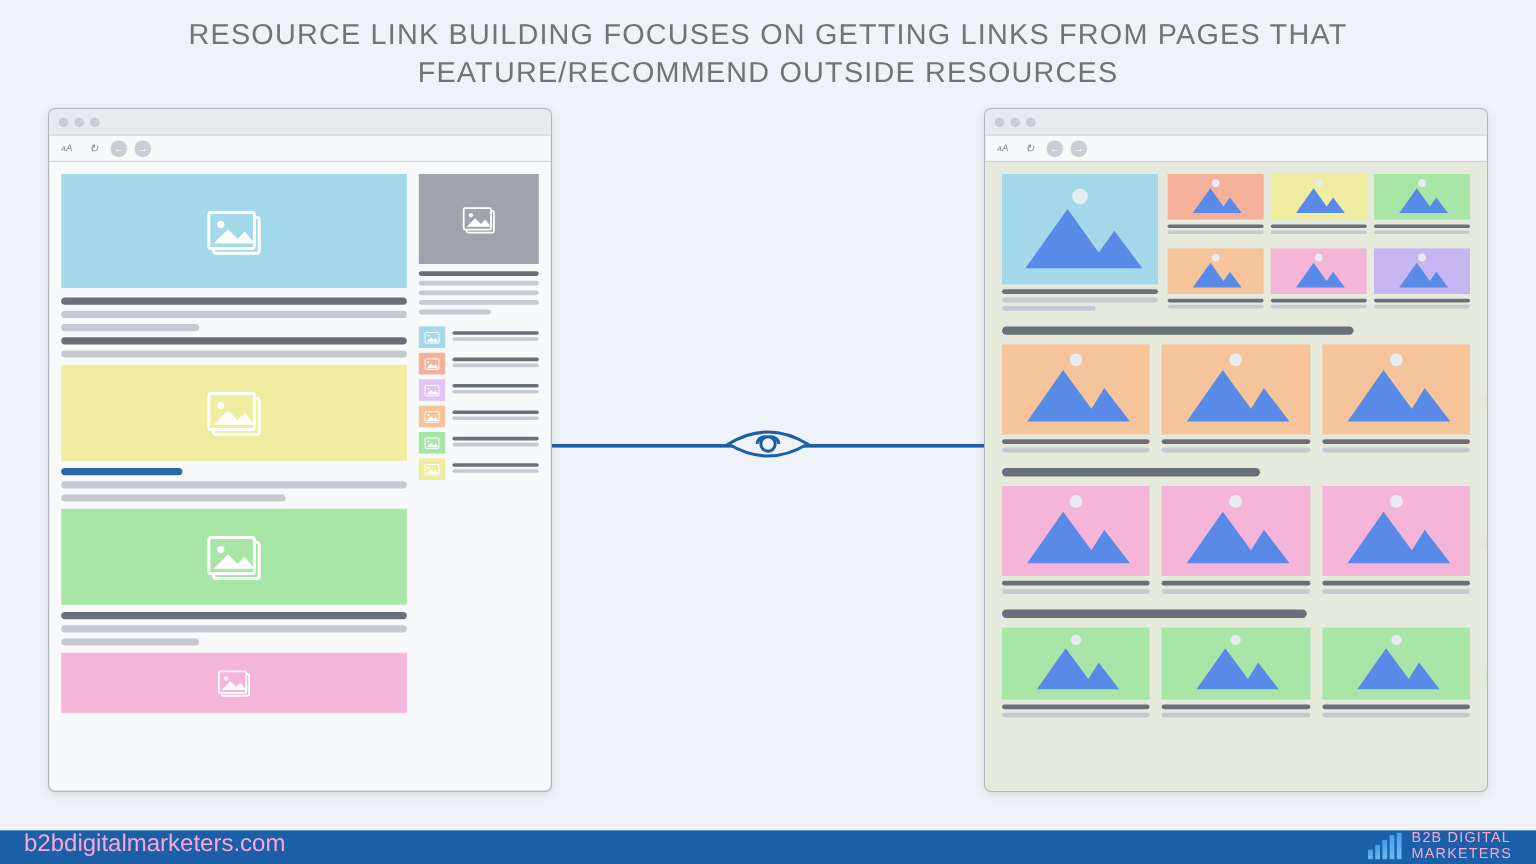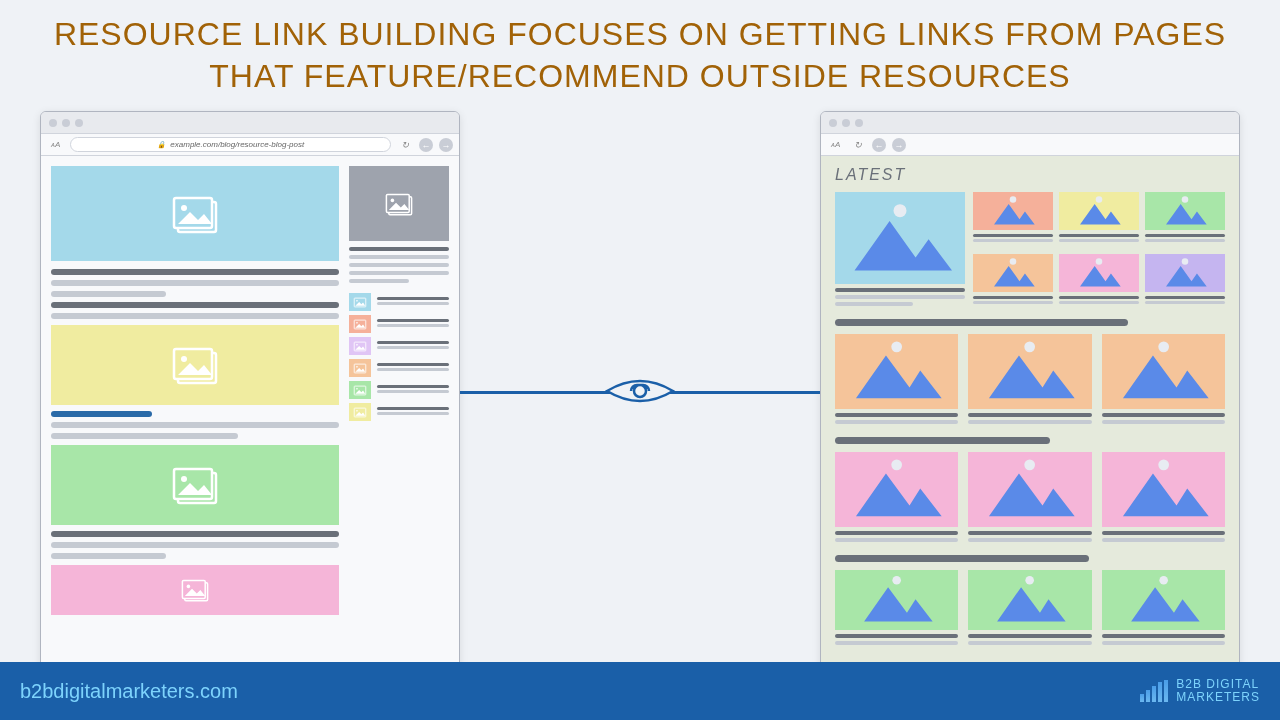--- a/index.html
+++ b/index.html
@@ -1,17 +1,17 @@
 <!DOCTYPE html>
 <html><head>
 <meta charset="utf-8">
 <style>
 * { box-sizing: border-box; margin: 0; padding: 0; }
 body { width: 1280px; height: 720px; background: #eff2f6; font-family: Arial, sans-serif; position: relative; overflow: hidden; }
-.title { text-align: center; color: #a16207; font-size: 32px; font-weight: 400; letter-spacing: 1px; padding: 14px 40px 0; line-height: 1.3; }
+.title { text-align: center; color: #737373; font-size: 24px; font-weight: 400; letter-spacing: 1px; padding: 14px 40px 0; line-height: 1.3; }
 .diagram { position: relative; height: 590px; font-style: italic; }
 
 
 .browser { position: absolute; background: #f8f9fb; border: 1px solid #b0b5c0; border-radius: 6px; box-shadow: 0 2px 8px rgba(0,0,0,0.1); overflow: hidden; }
 .browser.left { left: 40px; top: 14px; width: 420px; height: 570px; }
 .browser.right { right: 40px; top: 14px; width: 420px; height: 570px; }
 .chrome { height: 22px; background: #e8eaee; display: flex; align-items: center; padding: 0 8px; gap: 5px; border-bottom: 1px solid #d0d4dc; }
 .dot { width: 8px; height: 8px; border-radius: 50%; background: #c9cdd6; }
 .addrrow { height: 22px; display: flex; align-items: center; padding: 3px 6px; gap: 6px; border-bottom: 1px solid #d0d4dc; }
 .aa { font-size: 8px; color: #888; padding: 0 4px; }
@@ -68,21 +68,21 @@
 .mcard .cardlines div { height: 4px; margin-bottom: 3px; }
 .rarrow { position: absolute; right: -42px; }
 .rowwrap { position: relative; }
 
 
 .linkline { position: absolute; top: 294px; left: 460px; width: 360px; height: 3px; background: #1a5fa8; z-index: 5; }
 .eye { position: absolute; top: 274px; left: 605px; width: 70px; height: 40px; z-index: 6; display: flex; align-items: center; justify-content: center; }
 .eye svg { width: 70px; height: 40px; }
 
 
-.footer { position: absolute; bottom: 0; left: 0; right: 0; height: 58px; background: #1a5fa8; display: flex; align-items: center; justify-content: space-between; padding: 0 20px; color: #7dd3fc; }
+.footer { position: absolute; bottom: 0; left: 0; right: 0; height: 28px; background: #1a5fa8; display: flex; align-items: flex-start; justify-content: space-between; padding: 0 20px; color: #f9a8d4; }
 .footurl { font-size: 20px; }
 .footbrand { display: flex; align-items: center; gap: 8px; font-size: 12px; letter-spacing: 1px; line-height: 1.1; text-align: left; }
 .bars-logo { display: flex; align-items: flex-end; gap: 2px; height: 22px; }
 .bars-logo div { width: 4px; background: linear-gradient(#4a9de8, #6bb8f0); }
 
 
 .bg-coral { background: #f5b09a; }
 .bg-yellow { background: #f0eca0; }
 .bg-green { background: #a8e6a8; }
 .bg-orange { background: #f5c49a; }
@@ -99,24 +99,20 @@
 <div class="diagram">
 
   <div class="browser left">
     <div class="chrome">
       <div class="dot"></div>
       <div class="dot"></div>
       <div class="dot"></div>
     </div>
     <div class="addrrow">
       <span class="aa">ᴀA</span>
-      <div class="addr">
-        <span class="lock">🔒</span>
-        <span>example.com/blog/resource-blog-post</span>
-      </div>
       <span class="reload">↻</span>
       <div class="navarr">←</div>
       <div class="navarr">→</div>
     </div>
     <div class="lcontent">
       <div class="lmain">
         <div class="hero">
           <svg class="imgicon" viewBox="0 0 50 40">
               <rect x="8" y="8" width="38" height="30" fill="none" stroke="#fff" stroke-width="2.5" rx="2"></rect>
               <rect x="4" y="4" width="38" height="30" fill="#a4d9ea" stroke="#fff" stroke-width="2.5" rx="2"></rect>
@@ -272,21 +268,20 @@
       <div class="dot"></div>
       <div class="dot"></div>
     </div>
     <div class="addrrow">
       <span class="aa">ᴀA</span>
       <span class="reload">↻</span>
       <div class="navarr">←</div>
       <div class="navarr">→</div>
     </div>
     <div class="rcontent">
-      <div class="latest">LATEST</div>
       <div class="toprow">
         <div class="bigcard">
           <div class="cimg bg-cyan">
               <svg viewBox="0 0 100 70" width="100%" height="100%">
                 <circle cx="50" cy="14" r="5" fill="#e8ecf2"></circle>
                 <path d="M15 60 L42 22 L62 50 L72 36 L90 60 Z" fill="#5a8ae8"></path>
               </svg>
             </div>
           <div class="cardlines">
               <div></div>

